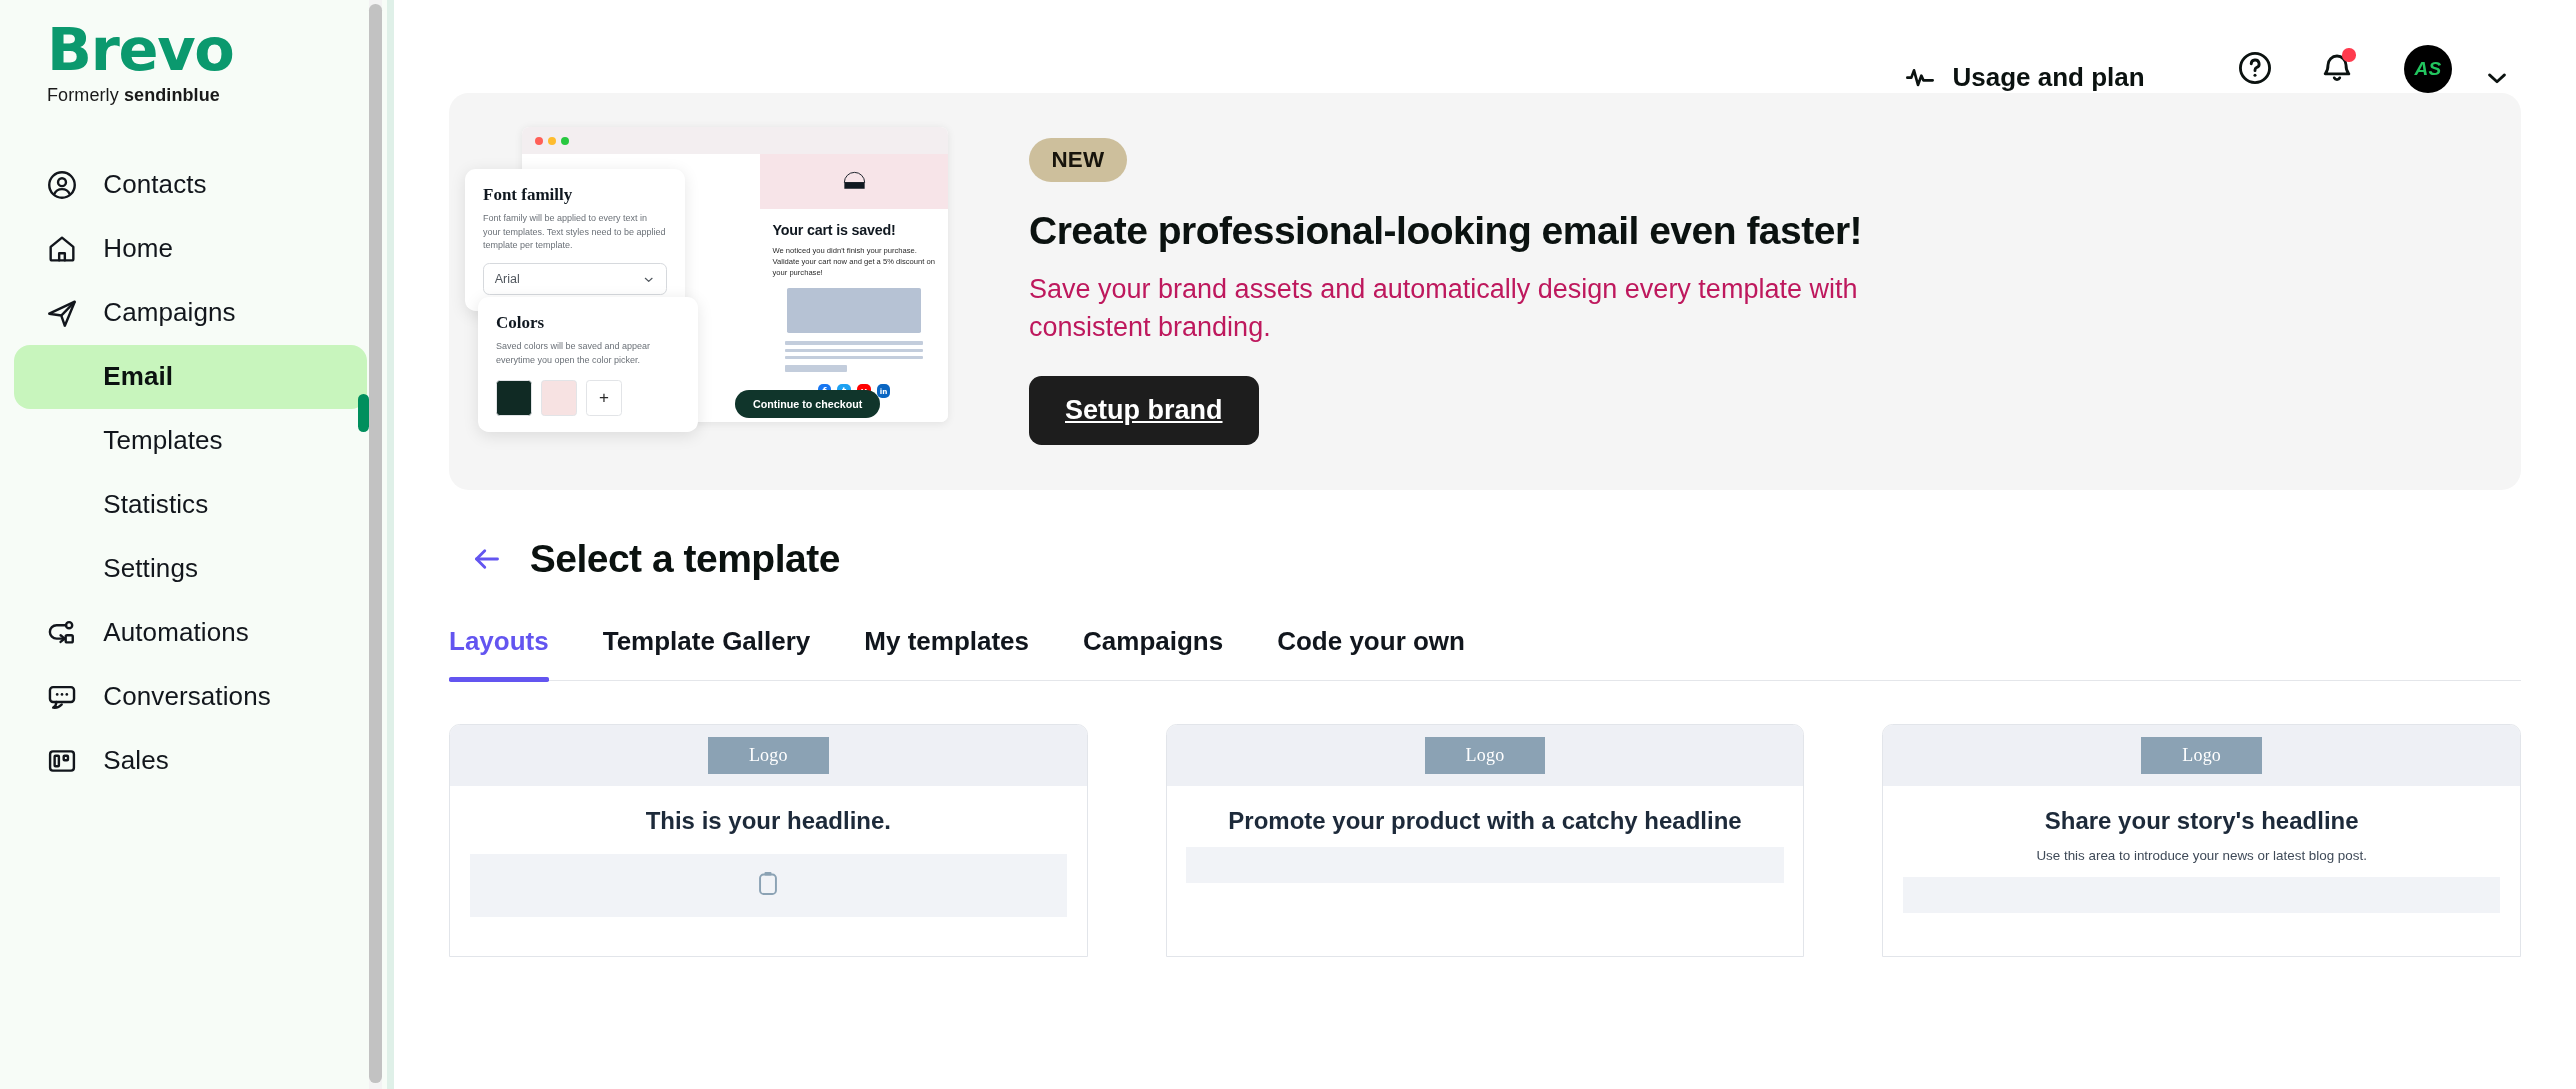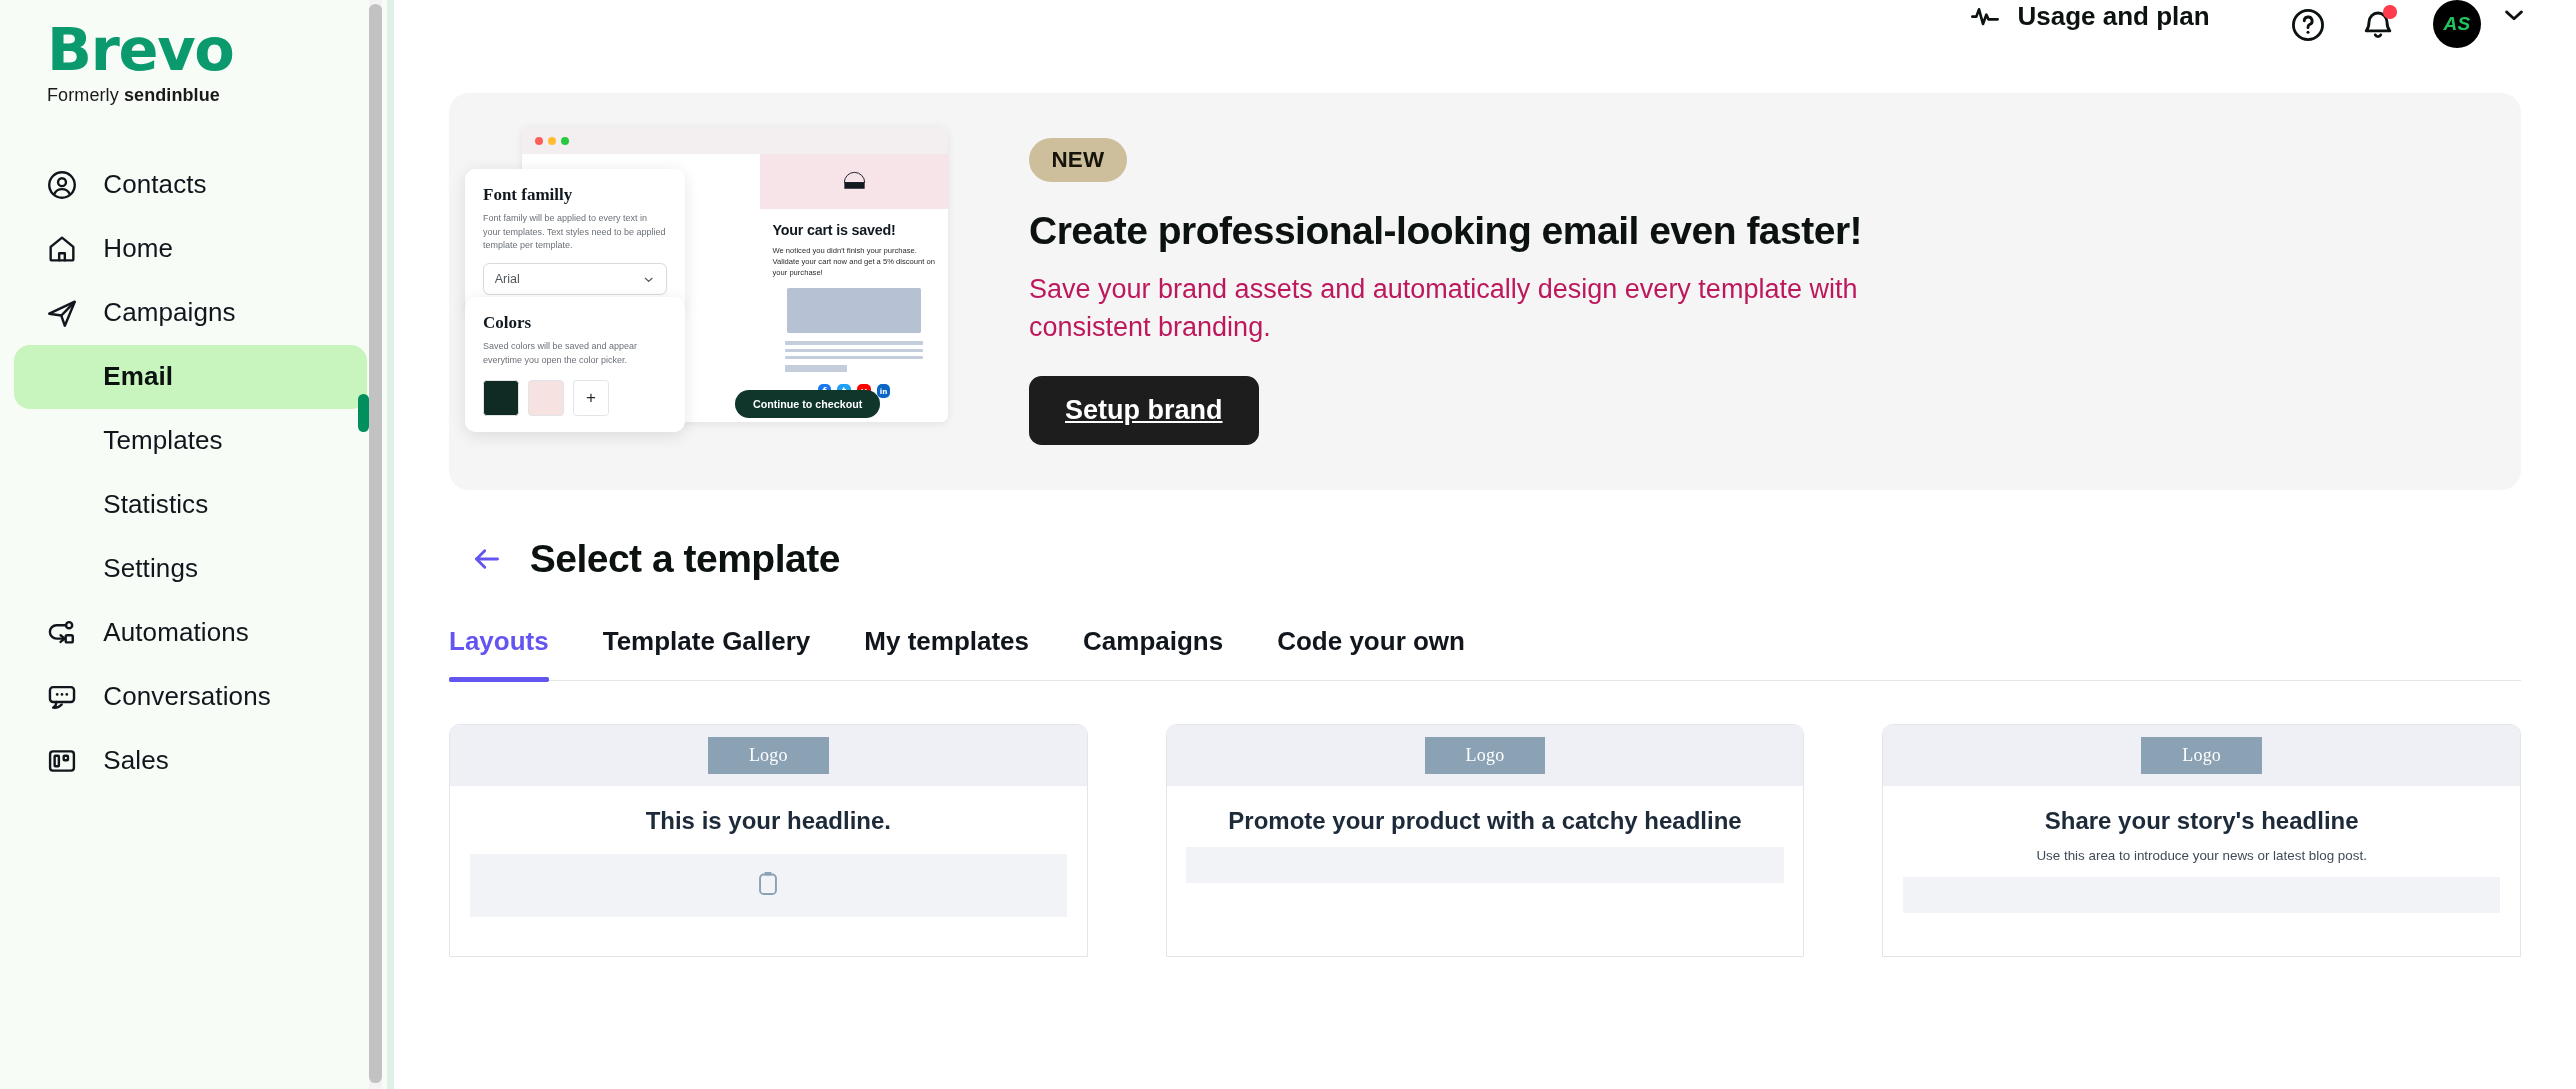--- a/index.html
+++ b/index.html
@@ -110,24 +110,24 @@
   .main {
     flex: 1;
     height: 1089px;
     background: #fff;
     position: relative;
     overflow: hidden;
   }
   .topbar {
     height: 93px;
     display: flex;
-    align-items: flex-start;
+    align-items: flex-end;
     justify-content: flex-end;
-    padding-right: 47px;
-    gap: 0;
+    padding-right: 64px;
+    gap: 12px;
   }
   .usage {
     display: flex; align-items: center; gap: 16px;
     cursor: pointer; margin-right: 54px;
   }
   .usage-label { font-size: 26px; font-weight: 600; color: #0b1210; }
   .icon-btn {
     width: 50px; height: 50px;
     display: flex; align-items: center; justify-content: center;
     cursor: pointer; position: relative;
@@ -206,21 +206,21 @@
     font-size: 10.7px; font-weight: 700; white-space: nowrap;
   }
   .card-pop {
     position: absolute;
     background: #fff;
     border-radius: 10.7px;
     box-shadow: 0 3.6px 16px rgba(0,0,0,.10);
     padding: 16px 18px;
   }
   .pop-font { left: 16px; top: 76px; width: 220px; }
-  .pop-colors { left: 16px; top: 204px; width: 220px; }
+  .pop-colors { left: 29px; top: 204px; width: 220px; }
   .pop-title {
     font-family: "Liberation Serif", serif;
     font-weight: 700; font-size: 17px; color: #101820;
   }
   .pop-desc { font-size: 9px; color: #6b7178; line-height: 1.5; margin-top: 7.2px; }
   .pop-select {
     margin-top: 10.7px; height: 32px;
     border: 0.9px solid #d6d9dd; border-radius: 6.3px;
     display: flex; align-items: center; justify-content: space-between;
     padding: 0 10.7px; font-size: 12.5px; color: #50565d;

